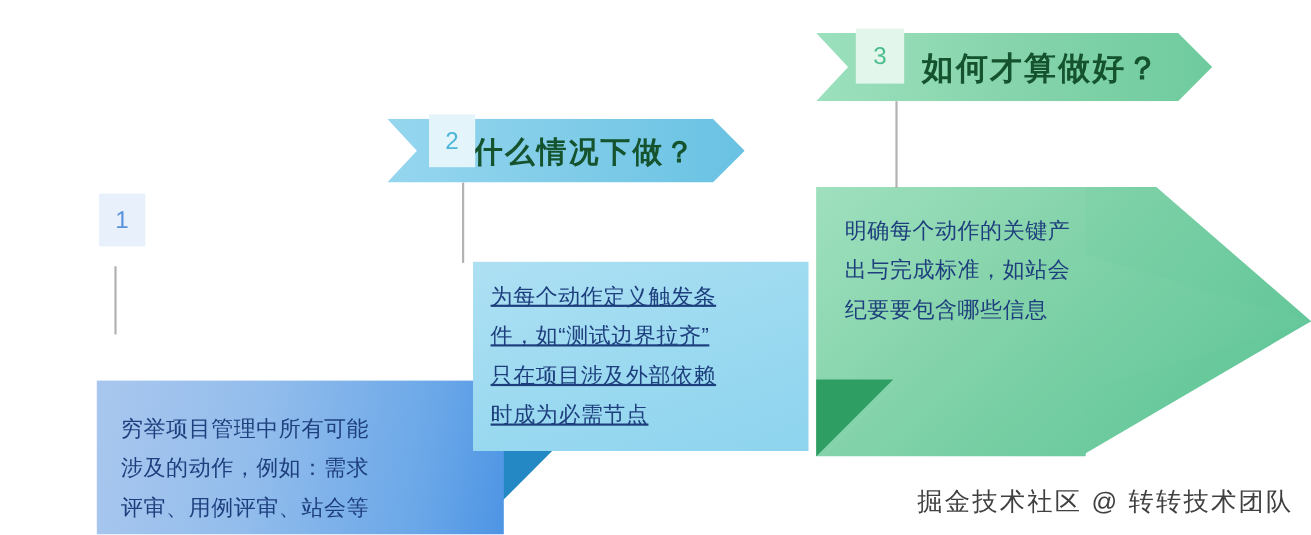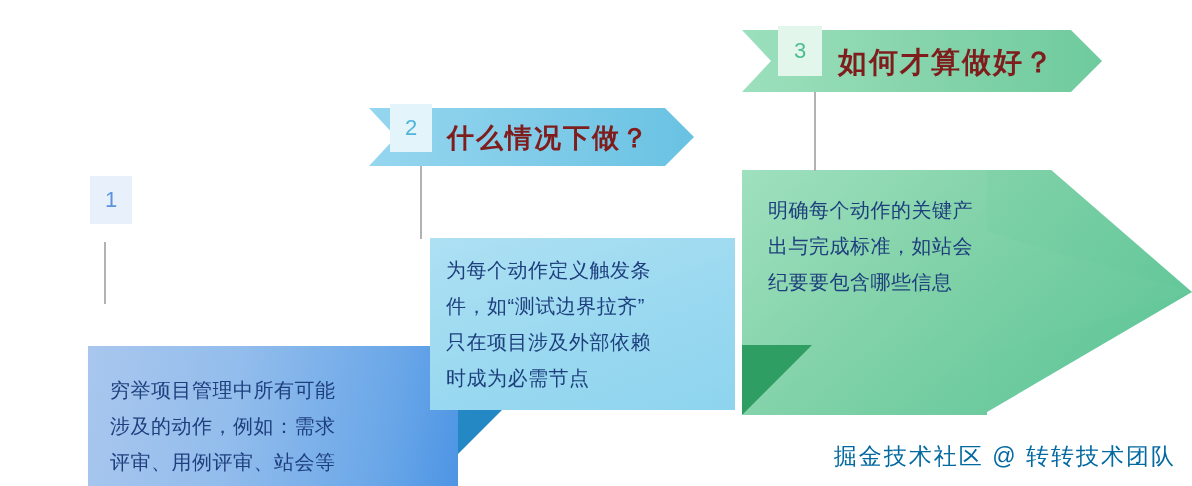--- a/index.html
+++ b/index.html
@@ -33,21 +33,21 @@
     background:linear-gradient(100deg,#a9c7ee 0%,#93bdec 38%,#6aa7e8 78%,#4b93e4 100%);
     margin-top:43px;
   }
   #panel1 .ptext{padding:26px 0 0 22px;}
 
   
   #panel2{
     left:430px;top:238px;width:305px;height:172px;
     background:linear-gradient(160deg,#aee0f3 0%,#9ad9f0 55%,#8ed4ee 100%);
   }
-  #panel2 .ptext{padding:14px 12px 0 16px;}
+  #panel2 .ptext{padding:14px 12px 0 16px;text-decoration:underline;}
   #fold2{
     left:430px;top:410px;width:0;height:0;
     border-left:72px solid #2488c4;
     border-bottom:72px solid transparent;
   }
 
   
   #panel3{
     left:742px;top:170px;width:310px;height:175px;background:transparent;
   }
@@ -61,52 +61,52 @@
   
   #greenarrow{
     position:absolute;left:742px;top:170px;width:450px;height:245px;z-index:1;
   }
 
   
   .banner{position:absolute;z-index:5;}
   .banner .bshape{position:absolute;inset:0;}
   .banner .blabel{
     position:absolute;
-    color:#7f1d1d;
+    color:#14532d;
     font-weight:700;
     letter-spacing:2px;
     white-space:nowrap;
     z-index:7;
   }
   .badge{
     position:absolute;z-index:6;
     display:flex;align-items:center;justify-content:center;
     font-weight:400;
     font-family:"Liberation Sans","DejaVu Sans",sans-serif;
   }
 
   
   #banner1{left:40px;top:186px;width:290px;height:56px;}
   #banner1 .blabel{left:100px;top:12px;font-size:27px;}
   #badge1{left:90px;top:176px;width:42px;height:48px;background:#e8f0fb;color:#5b93dd;font-size:22px;}
 
   
-  #banner2{left:369px;top:108px;width:325px;height:58px;}
+  #banner2{left:352px;top:108px;width:325px;height:58px;}
   #banner2 .blabel{left:78px;top:12px;font-size:27px;}
   #badge2{left:390px;top:104px;width:42px;height:48px;background:#e4f4fb;color:#4db5d9;font-size:22px;}
 
   
   #banner3{left:742px;top:30px;width:360px;height:62px;}
   #banner3 .blabel{left:96px;top:13px;font-size:29px;}
   #badge3{left:778px;top:26px;width:44px;height:50px;background:#e2f6ec;color:#4cbe8d;font-size:22px;}
 
   
   #watermark{
     position:absolute;right:16px;bottom:14px;z-index:9;
-    color:#0369a1;font-size:23px;letter-spacing:2px;
+    color:#404040;font-size:23px;letter-spacing:2px;
     white-space:nowrap;user-select:none;
   }
 </style>
 </head>
 <body>
 
 <div id="stage">
 
   <svg id="greenarrow" viewBox="0 0 450 245" preserveAspectRatio="none">
     <defs>

